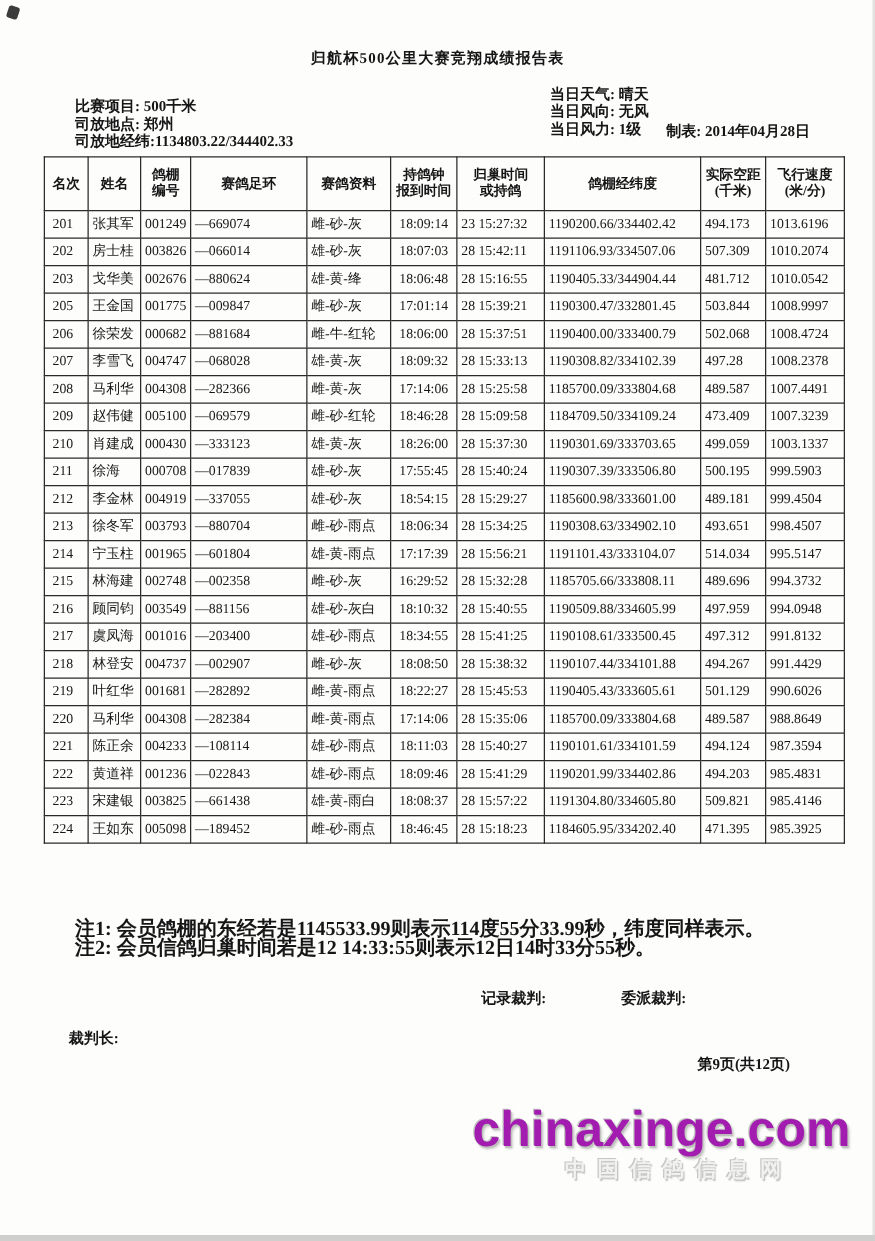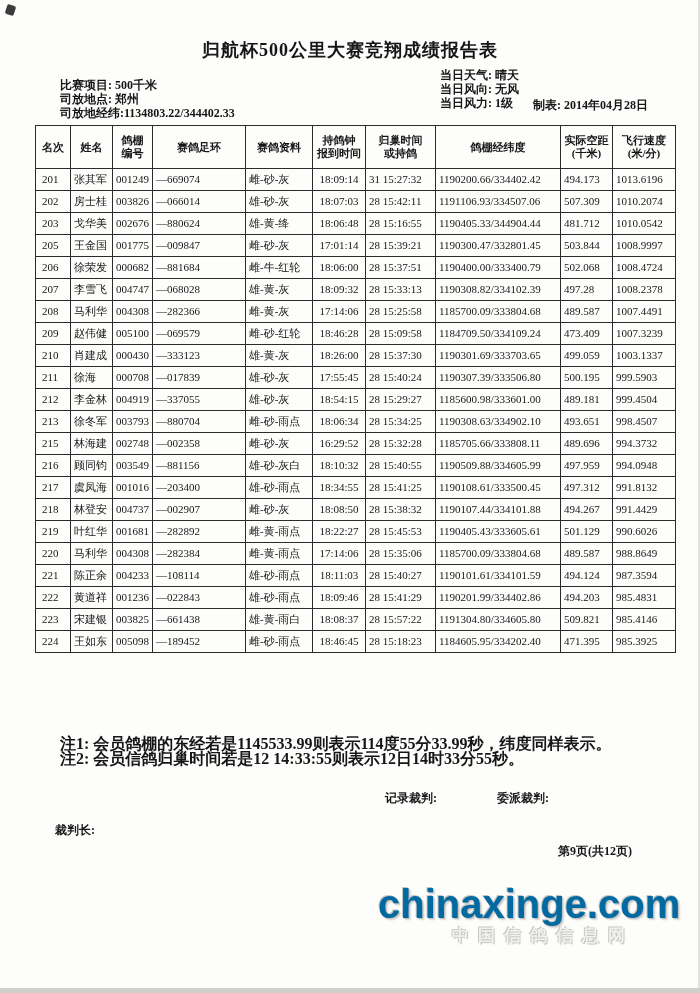--- a/index.html
+++ b/index.html
@@ -10,21 +10,21 @@
     color:#161616;
   }
   .page{position:relative;width:700px;height:993px;background:#fdfdfc;overflow:hidden;}
 
   .speck{position:absolute;top:5px;left:6px;width:9px;height:10px;background:#3c3c3c;border-radius:2px;transform:rotate(18deg);}
   .edge-right{position:absolute;top:0;right:0;width:2px;height:993px;background:#e2e2e0;}
   .edge-bottom{position:absolute;left:0;bottom:0;width:700px;height:5px;background:#cfcfcd;}
 
   .title{
     position:absolute;top:38px;left:0;width:100%;
-    text-align:center;font-size:18px;font-weight:bold;letter-spacing:1px;
+    text-align:center;font-size:12px;font-weight:bold;letter-spacing:1px;
   }
 
   .meta{position:absolute;font-size:12px;line-height:14px;font-weight:bold;white-space:nowrap;}
   .meta-left{top:78px;left:60px;}
   .meta-mid{top:78px;left:237px;}
   .meta-right{top:68px;left:440px;}
   .made-by{position:absolute;top:97px;left:533px;font-size:12px;font-weight:bold;white-space:nowrap;}
 
   table.results{
     position:absolute;top:125px;left:35px;
@@ -50,21 +50,21 @@
   .judges{position:absolute;top:790px;left:0;width:700px;font-size:12px;font-weight:bold;}
   .judge-chief{position:absolute;left:55px;top:0;margin-top:32px;}
   .judge-record{position:absolute;left:385px;top:0;}
   .judge-assigned{position:absolute;left:497px;top:0;}
   .page-info{position:absolute;top:843px;left:558px;font-size:12px;font-weight:bold;white-space:nowrap;}
 
   .wm-site{
     position:absolute;top:882px;left:378px;
     font-family:"Liberation Sans","DejaVu Sans",sans-serif;
     font-size:40px;font-weight:bold;letter-spacing:0px;
-    color:#0369a1;
+    color:#a21caf;
     text-shadow:-1px -1px 0 #c4c4c2, 1px 1px 1px #bdbdbb, 2px 2px 2px #d8d8d6;
     white-space:nowrap;
   }
   .wm-cn{
     position:absolute;top:924px;left:452px;
     font-size:17px;font-weight:bold;letter-spacing:9px;
     color:#f1f1f0;
     text-shadow:-1px -1px 0 #c6c6c4, 1px 1px 1px #c0c0be;
     white-space:nowrap;
   }
@@ -126,21 +126,21 @@
         </tr>
     </thead>
     <tbody id="table-body">
         <tr>
           <td class="c-rank">201</td>
           <td class="c-name">张其军</td>
           <td class="c-loft-no">001249</td>
           <td class="c-ring">—669074</td>
           <td class="c-info">雌-砂-灰</td>
           <td class="c-report">18:09:14</td>
-          <td class="c-return-time">31 15:27:32</td>
+          <td class="c-return-time">23 15:27:32</td>
           <td class="c-coords">1190200.66/334402.42</td>
           <td class="c-distance">494.173</td>
           <td class="c-speed">1013.6196</td>
         </tr>
         <tr>
           <td class="c-rank">202</td>
           <td class="c-name">房士桂</td>
           <td class="c-loft-no">003826</td>
           <td class="c-ring">—066014</td>
           <td class="c-info">雄-砂-灰</td>
@@ -264,20 +264,32 @@
           <td class="c-loft-no">003793</td>
           <td class="c-ring">—880704</td>
           <td class="c-info">雌-砂-雨点</td>
           <td class="c-report">18:06:34</td>
           <td class="c-return-time">28 15:34:25</td>
           <td class="c-coords">1190308.63/334902.10</td>
           <td class="c-distance">493.651</td>
           <td class="c-speed">998.4507</td>
         </tr>
         <tr>
+          <td class="c-rank">214</td>
+          <td class="c-name">宁玉柱</td>
+          <td class="c-loft-no">001965</td>
+          <td class="c-ring">—601804</td>
+          <td class="c-info">雄-黄-雨点</td>
+          <td class="c-report">17:17:39</td>
+          <td class="c-return-time">28 15:56:21</td>
+          <td class="c-coords">1191101.43/333104.07</td>
+          <td class="c-distance">514.034</td>
+          <td class="c-speed">995.5147</td>
+        </tr>
+        <tr>
           <td class="c-rank">215</td>
           <td class="c-name">林海建</td>
           <td class="c-loft-no">002748</td>
           <td class="c-ring">—002358</td>
           <td class="c-info">雌-砂-灰</td>
           <td class="c-report">16:29:52</td>
           <td class="c-return-time">28 15:32:28</td>
           <td class="c-coords">1185705.66/333808.11</td>
           <td class="c-distance">489.696</td>
           <td class="c-speed">994.3732</td>

